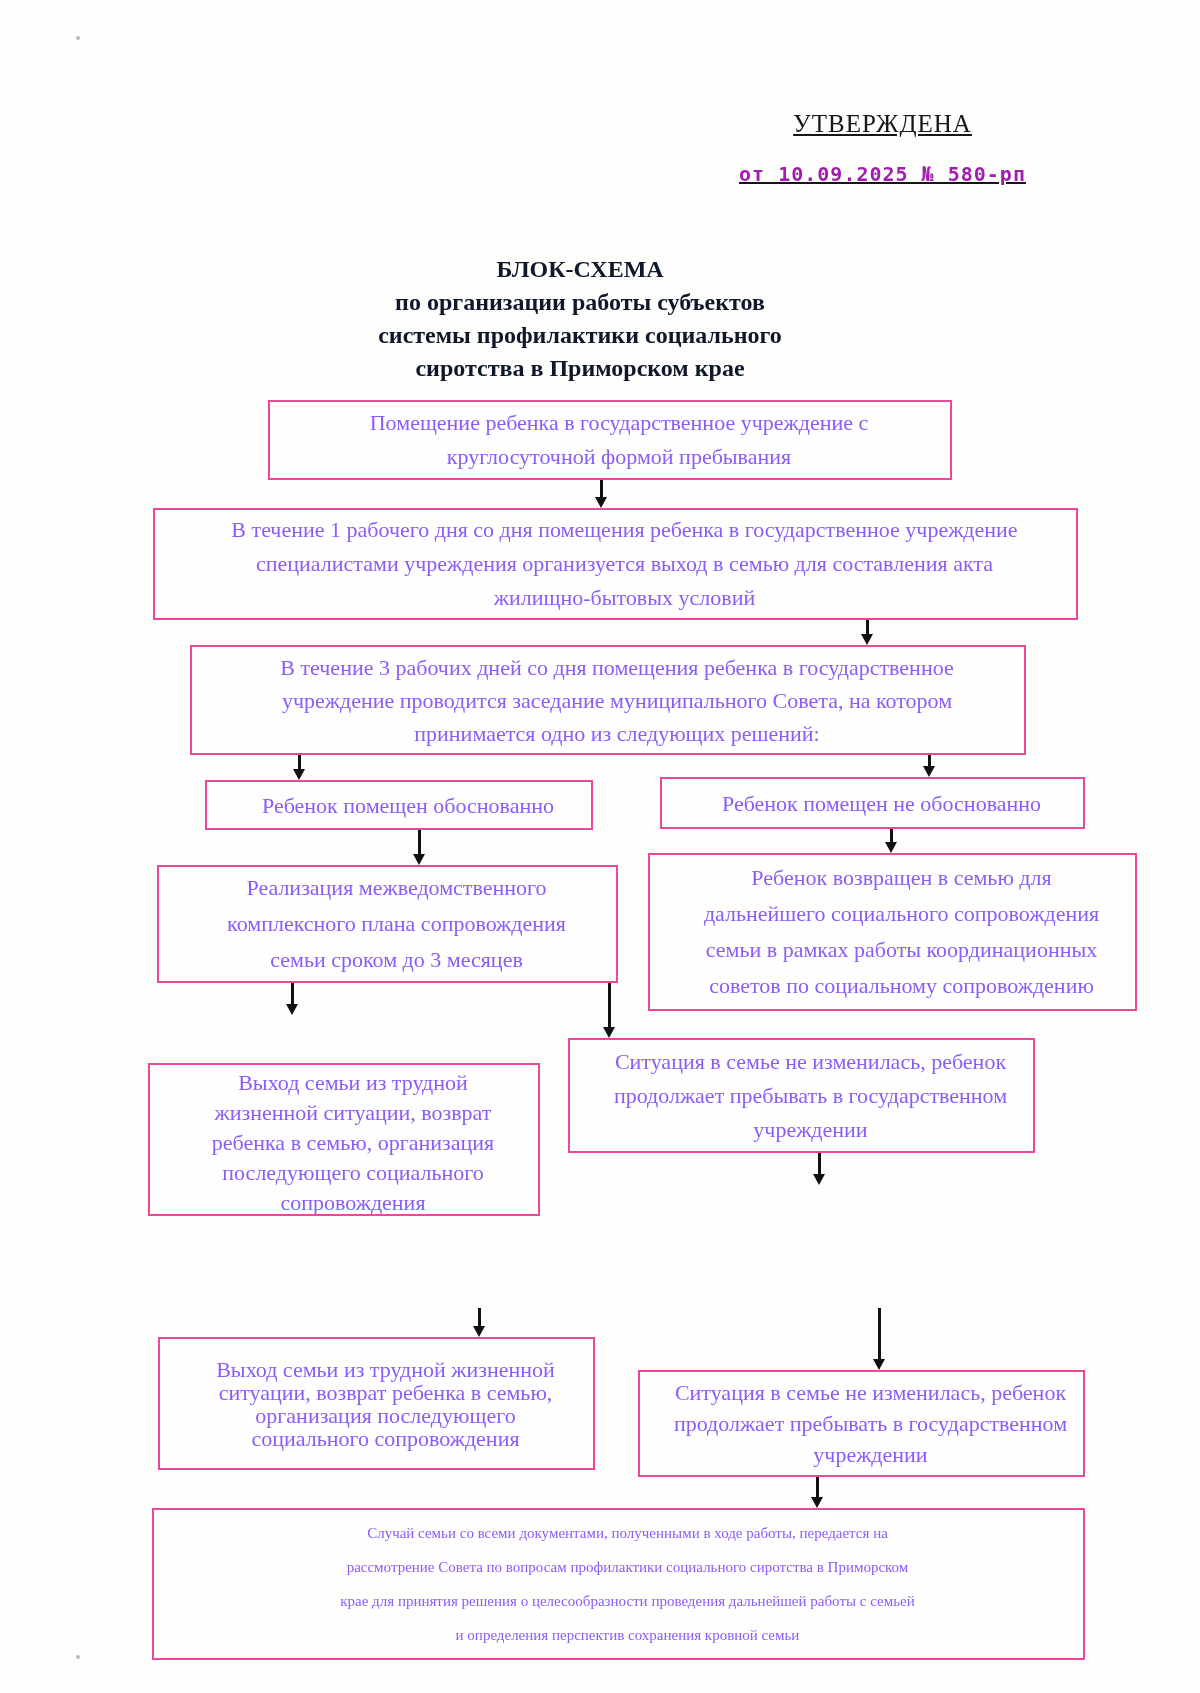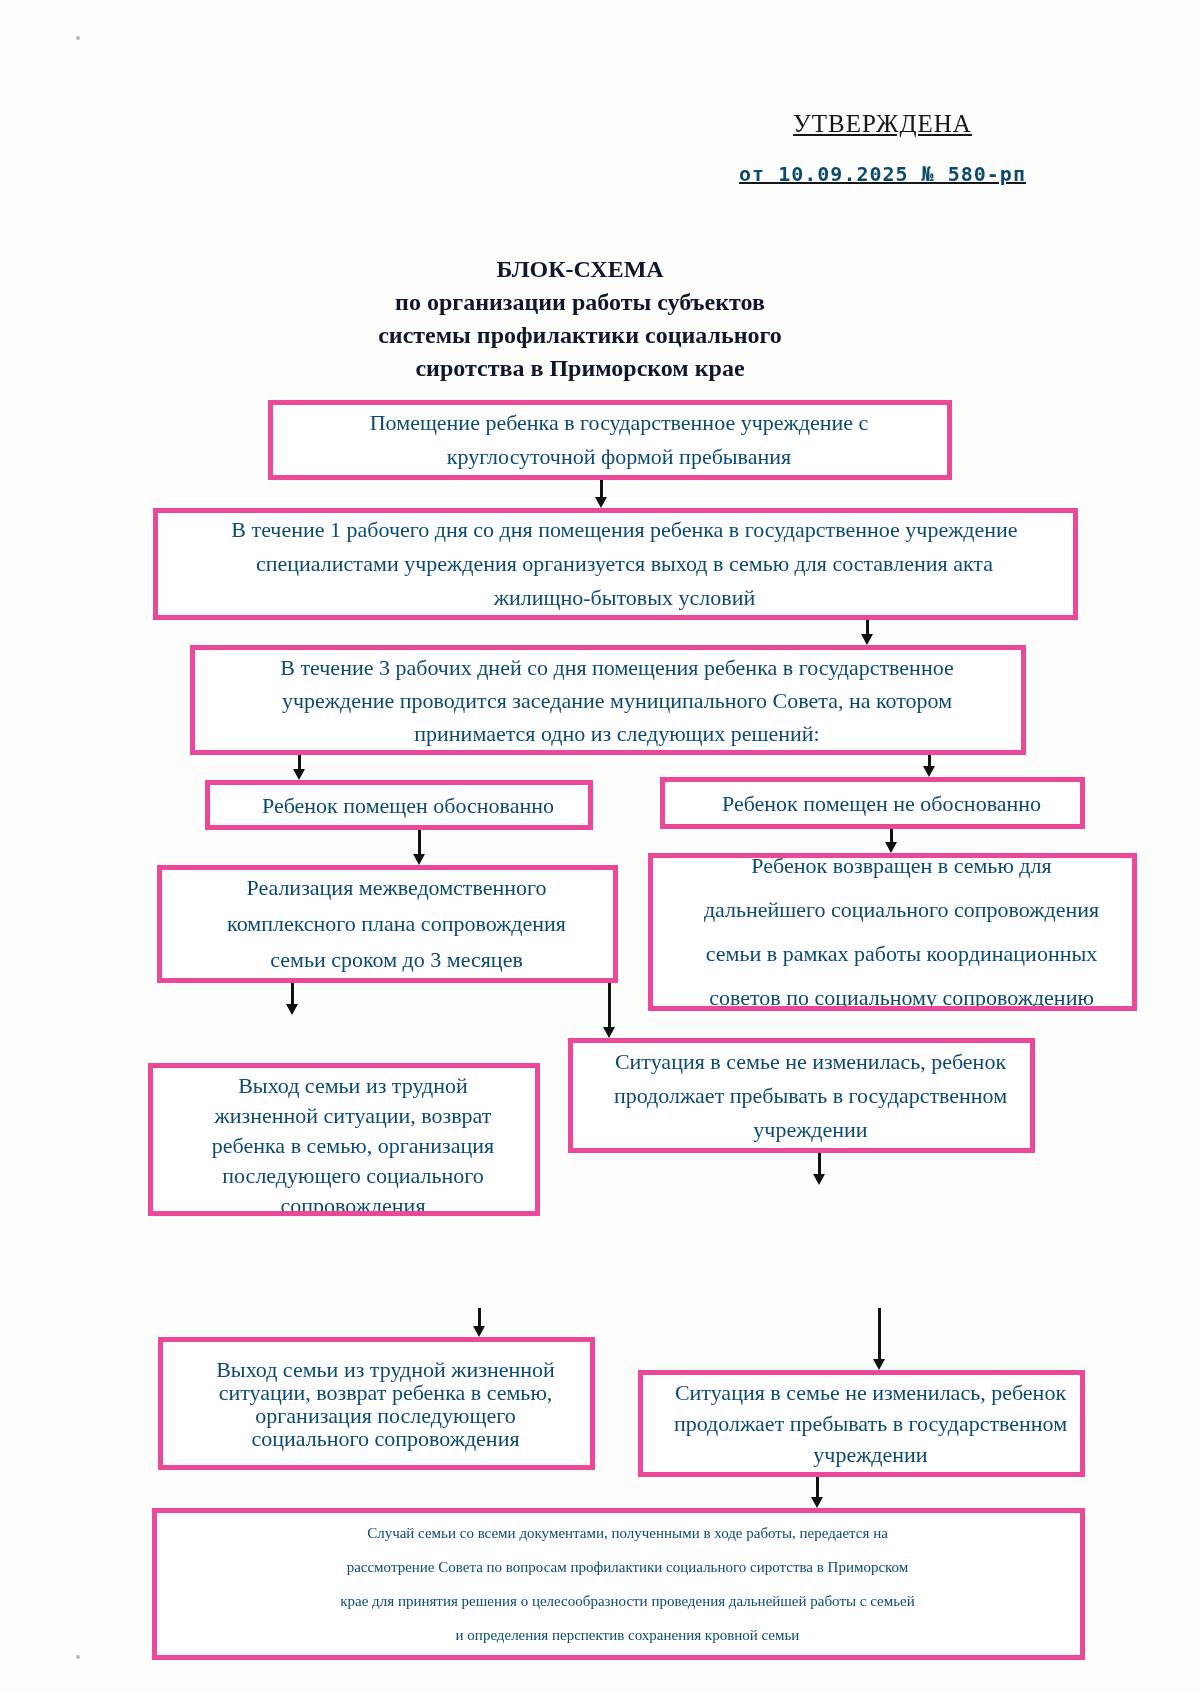--- a/index.html
+++ b/index.html
@@ -8,40 +8,40 @@
     background:#fdfdfc;color:#161616;
     font-family:"Liberation Serif","DejaVu Serif",serif;
     overflow:hidden;
   }
   
   .approval{position:absolute;left:675px;top:110px;width:415px;text-align:center;text-decoration:underline;}
   .approval-status{font-size:25px;letter-spacing:1px;margin-bottom:24px;}
   .approval-authority{font-size:23px;line-height:31px;white-space:pre-line;}
   .approval-order{
     margin-top:7px;font-family:"DejaVu Sans Mono","Liberation Mono",monospace;
-    font-weight:bold;font-size:20px;letter-spacing:1px;color:#0c4a6e;
+    font-weight:bold;font-size:20px;letter-spacing:1px;color:#a21caf;
   }
   
   .doc-title{
     position:absolute;left:160px;top:253px;width:840px;text-align:center;
     font-size:24px;font-weight:bold;line-height:33px;white-space:pre-line;color:#0f172a;
   }
   
   .fc-box{
-    position:absolute;box-sizing:border-box;border:5px solid #ec4899;background:#fefefe;
+    position:absolute;box-sizing:border-box;border:2px solid #ec4899;background:#fefefe;
     display:flex;align-items:center;justify-content:center;text-align:center;
-    font-size:22px;line-height:33px;white-space:pre-line;overflow:hidden;color:#0c4a6e;padding-left:18px;
+    font-size:22px;line-height:33px;white-space:pre-line;overflow:hidden;color:#8b5cf6;padding-left:18px;
   }
   .b1{left:268px;top:400px;width:684px;height:80px;line-height:34px;}
   .b2{left:153px;top:508px;width:925px;height:112px;line-height:34px;}
   .b3{left:190px;top:645px;width:836px;height:110px;line-height:33px;}
   .b4{left:205px;top:780px;width:388px;height:50px;}
   .b5{left:660px;top:777px;width:425px;height:52px;}
   .b6{left:157px;top:865px;width:461px;height:118px;line-height:36px;}
-  .b7{left:648px;top:853px;width:489px;height:158px;line-height:44px;}
+  .b7{left:648px;top:853px;width:489px;height:158px;line-height:36px;}
   .b8{left:148px;top:1063px;width:392px;height:153px;line-height:30px;align-items:flex-start;padding-top:3px;}
   .b9{left:568px;top:1038px;width:467px;height:115px;line-height:34px;}
   .b10{left:440px;top:1185px;width:550px;height:123px;font-size:21px;line-height:36px;}
   .b11{left:158px;top:1337px;width:437px;height:133px;line-height:23px;}
   .b12{left:638px;top:1370px;width:447px;height:107px;line-height:31px;}
   .b13{left:152px;top:1508px;width:933px;height:152px;font-size:15px;line-height:34px;}
   
   .arr{position:absolute;width:0;border-left:3px solid #111;}
   .arr::after{
     content:"";position:absolute;left:-8px;bottom:-11px;width:0;height:0;

